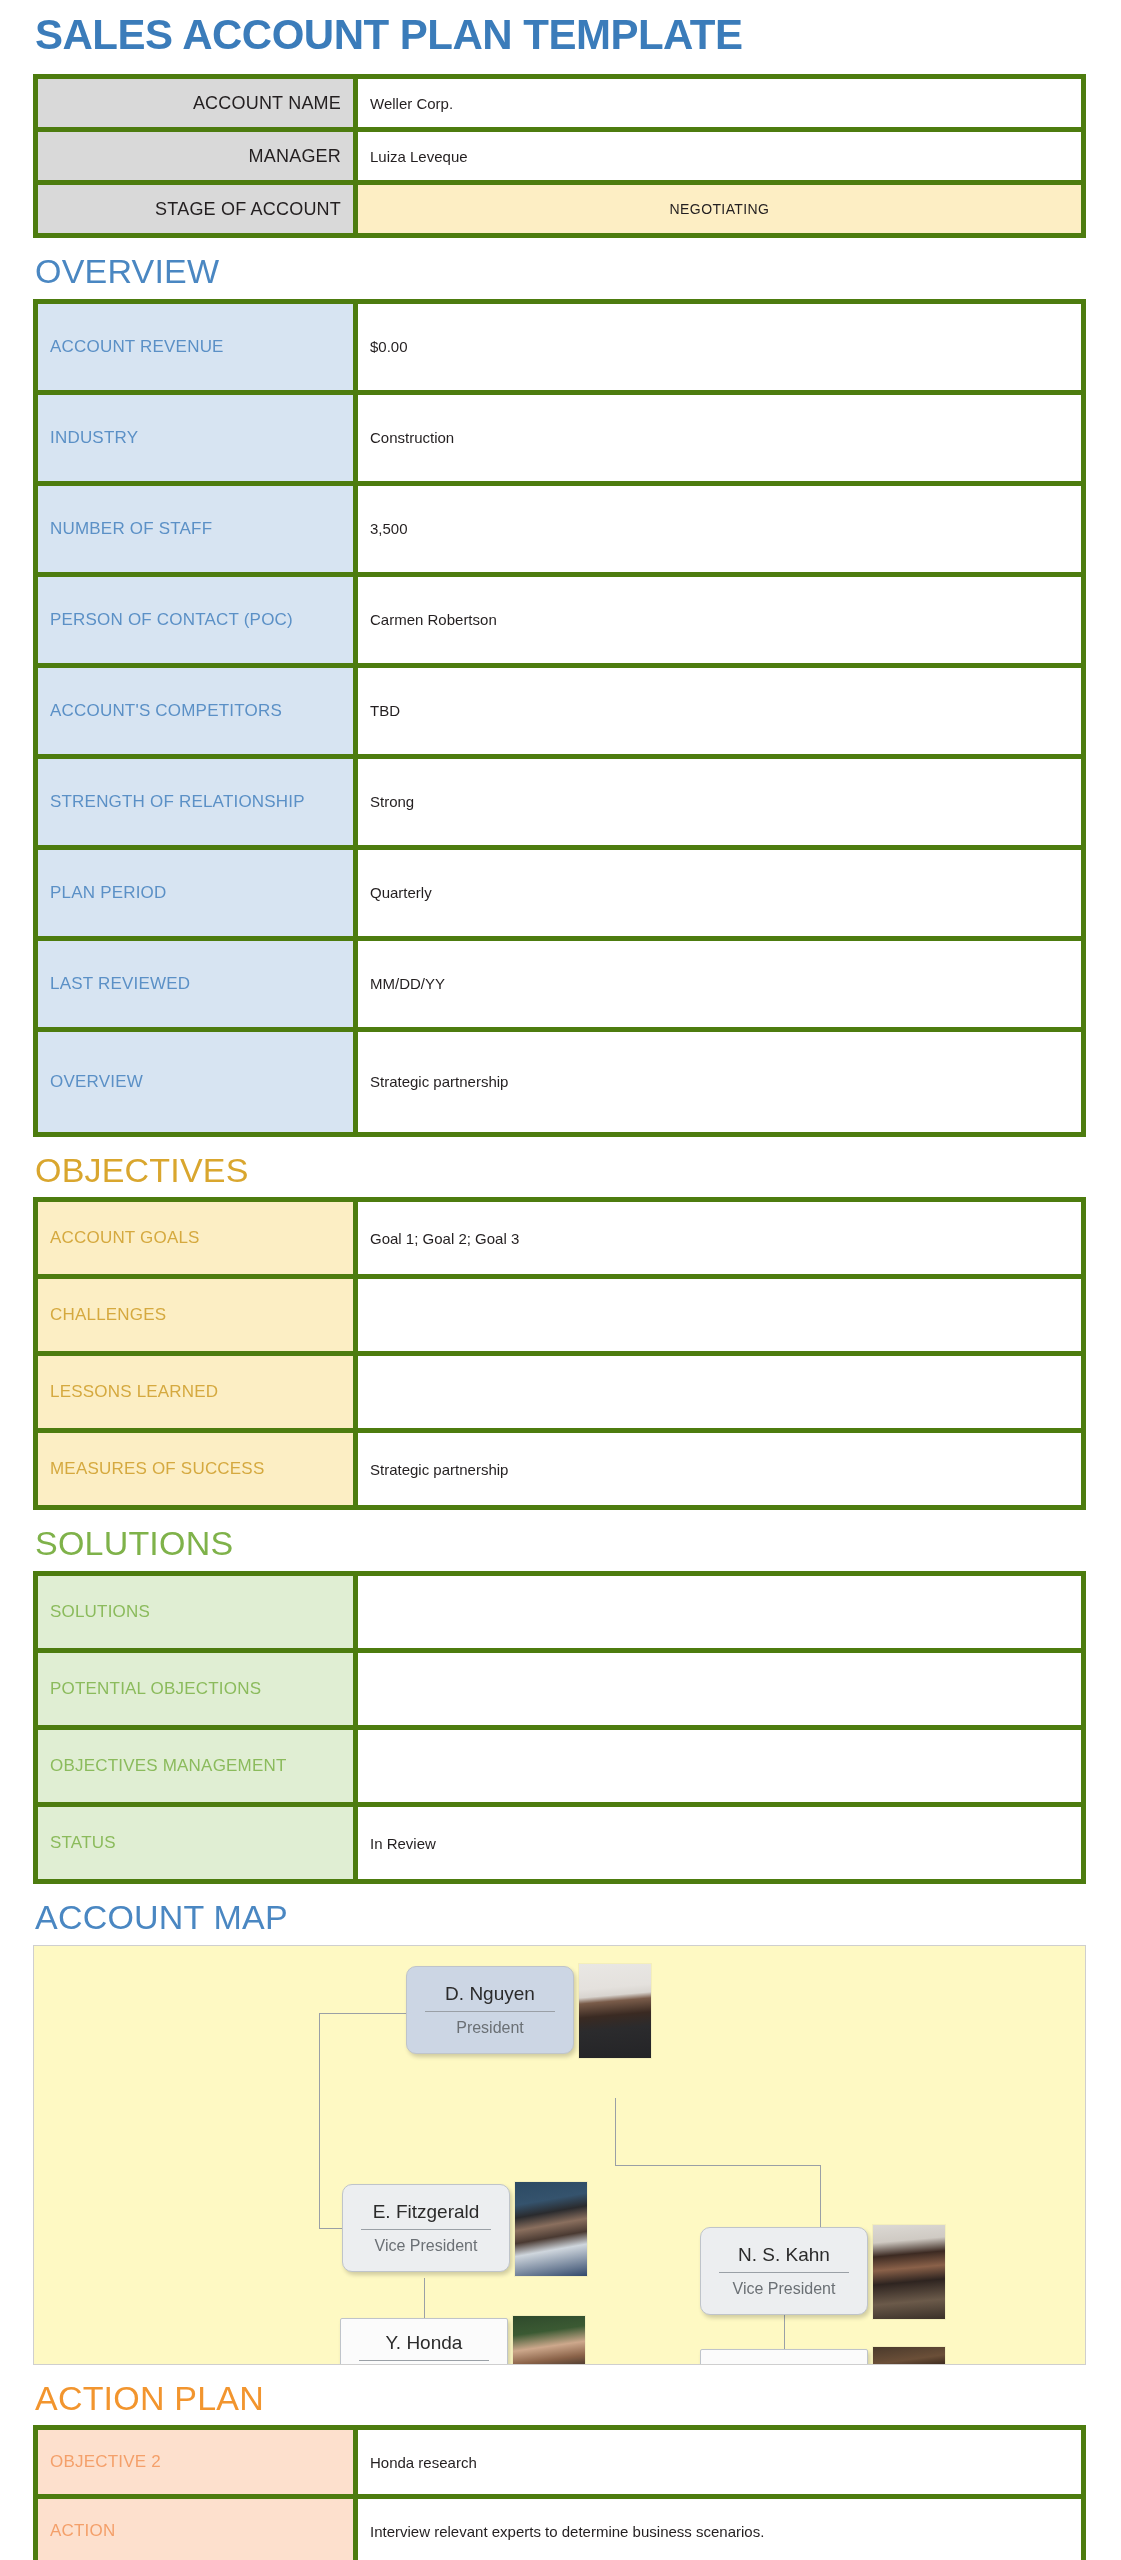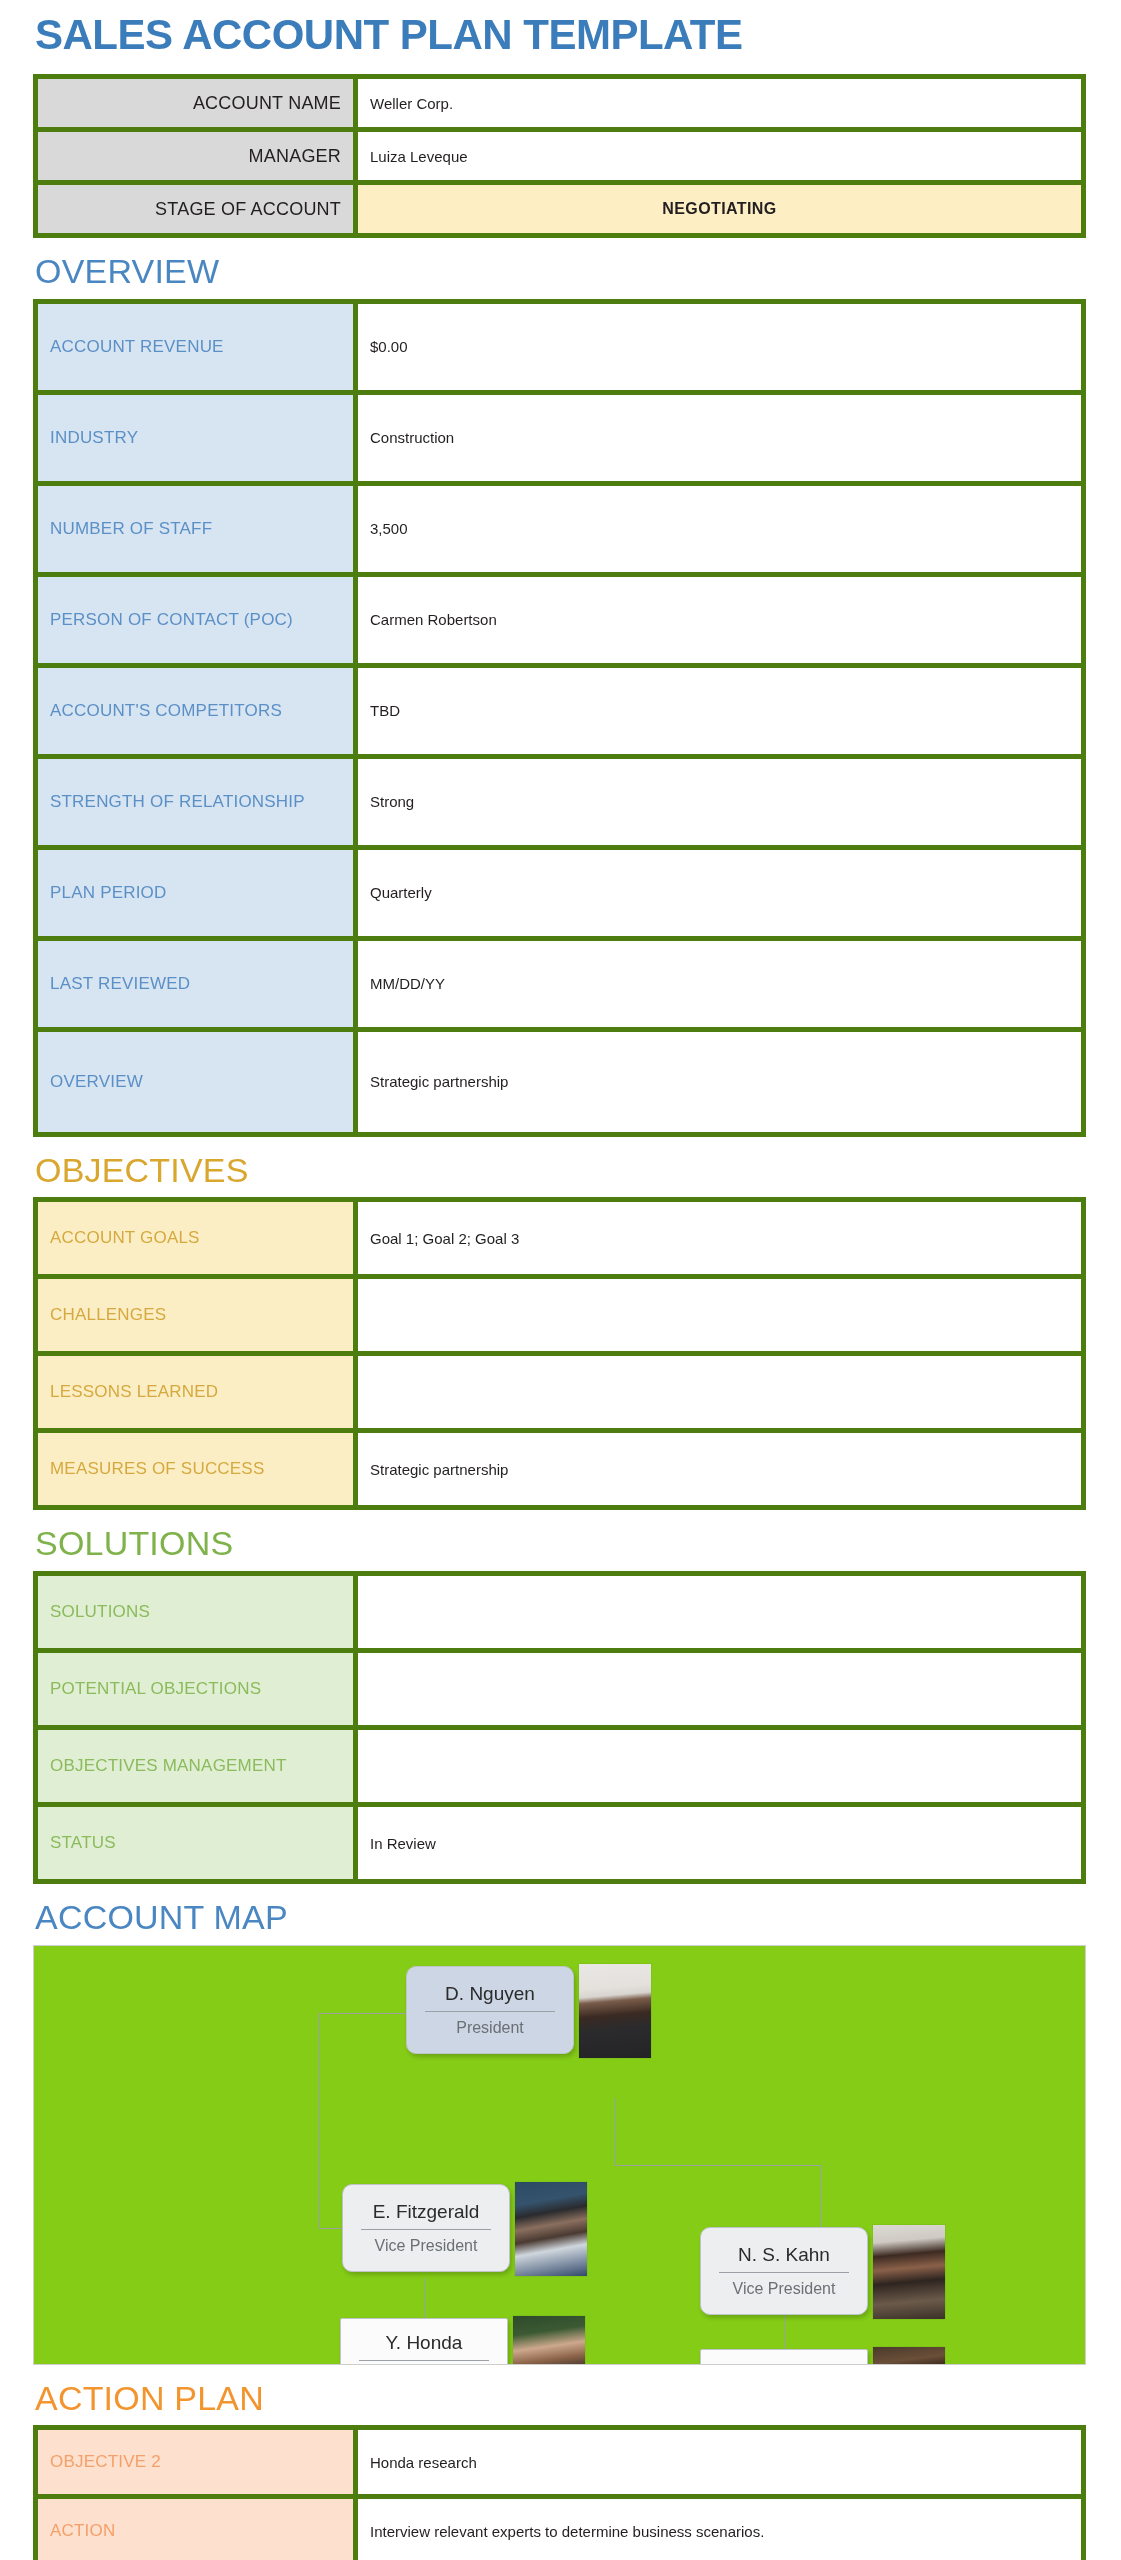--- a/index.html
+++ b/index.html
@@ -59,23 +59,22 @@
     color: #231f20;
     text-align: right;
     font-size: 18px;
     letter-spacing: 0.2px;
     height: 40px;
   }
   table.header-tbl td.value { height: 40px; background:#fff; }
   table.header-tbl td.value.stage {
     background: #fdeec4;
     text-align: center;
-    font-size: 16px;
+    font-size: 14px;
     letter-spacing: .4px;
-    font-weight: bold;
   }
 
   
   .section-head {
     font-size: 34px;
     line-height: 1.05;
     padding: 16px 0 9px 2px;
     letter-spacing: 0.2px;
     font-weight: 400;
   }
@@ -95,21 +94,21 @@
   }
   .row-tall td { height: 78px; margin-left: 48px; }
   .row-std  td { height: 64px; }
 
   
   .map-box {
     width: 1053px;
     height: 420px;
     box-sizing: border-box;
     border: 1px solid #cfcfcf;
-    background: #84cc16;
+    background: #fef9c3;
     position: relative;
     overflow: hidden;
   }
   .node {
     position: absolute;
     box-sizing: border-box;
     border: 1px solid #bfc4ca;
     box-shadow: 2px 3px 4px rgba(0,0,0,.18);
     display: flex;
     flex-direction: column;

